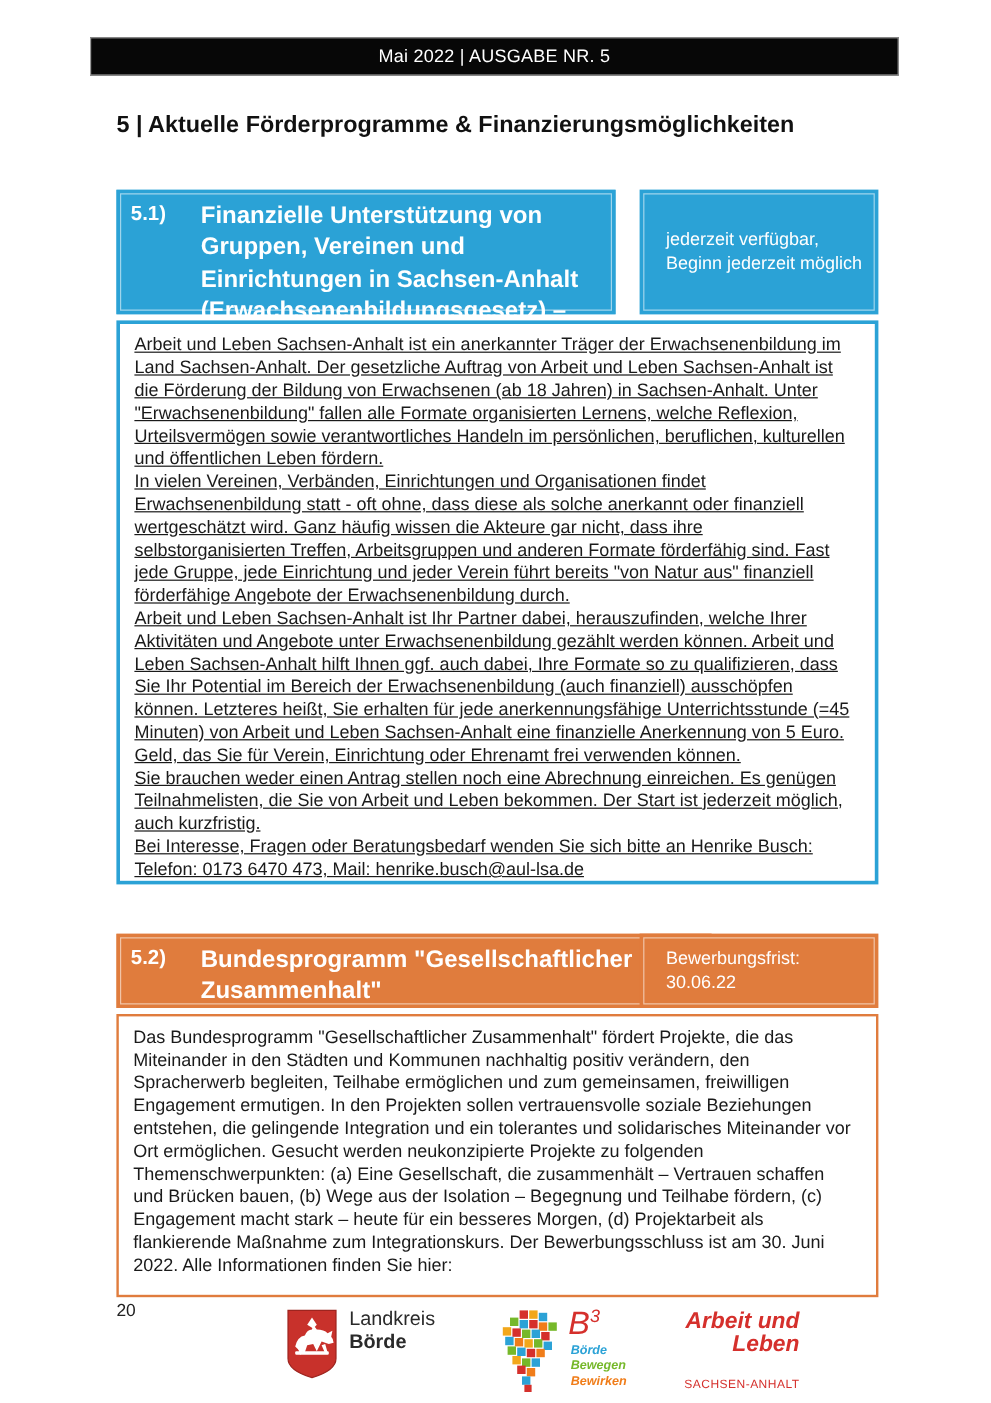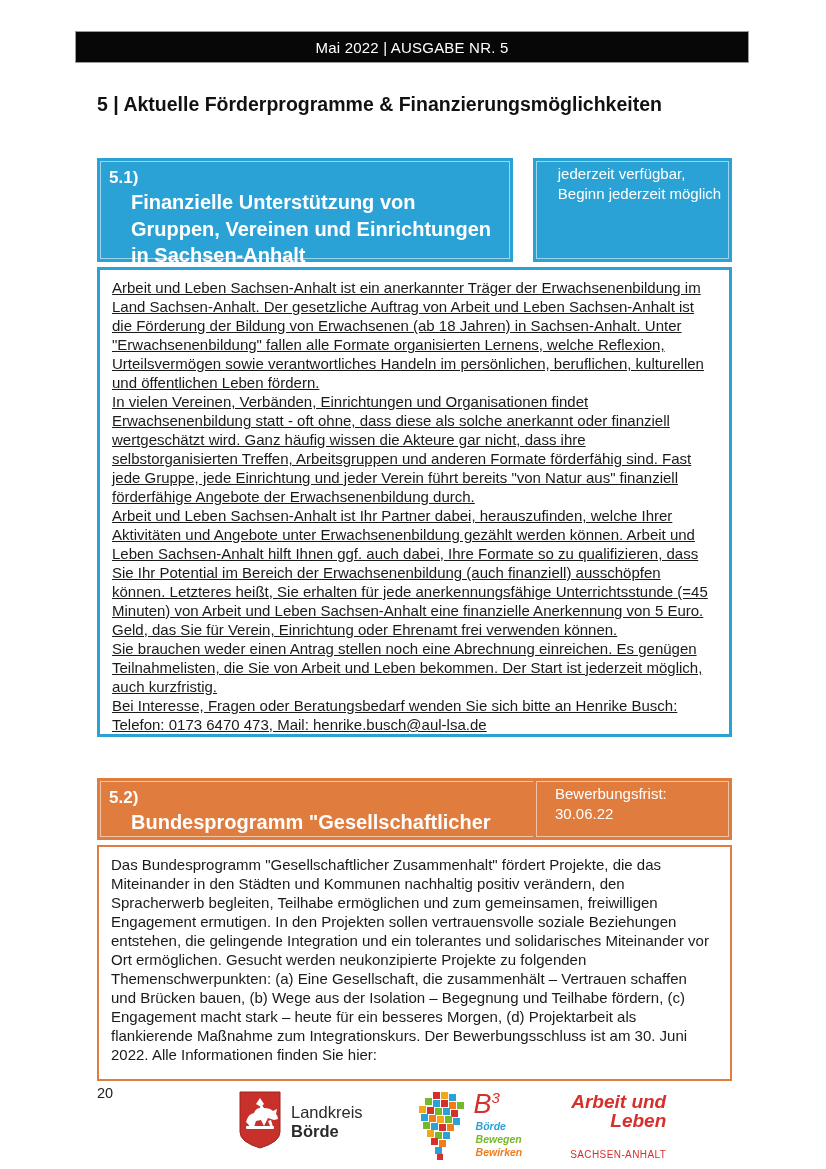--- a/index.html
+++ b/index.html
@@ -16,21 +16,21 @@
     border:1px solid #9a9a9a;color:#ffffff;font-size:15px;
     display:flex;align-items:center;justify-content:center;letter-spacing:.2px;
   }
 
   
   .page-title{
     left:97px;top:93px;width:660px;font-size:19.5px;font-weight:bold;color:#111;
   }
 
   
-  .hdr-main,.hdr-side{color:#fff;flex-direction:column;}
+  .hdr-main,.hdr-side{color:#fff;}
   .blue-bg{background:#2BA2D6;box-shadow:inset 0 0 0 3px #2BA2D6, inset 0 0 0 4px rgba(255,255,255,.55);}
   .orange-bg{background:#E07C3D;box-shadow:inset 0 0 0 3px #E07C3D, inset 0 0 0 4px rgba(255,255,255,.55);}
 
   .hdr-main{display:flex;align-items:flex-start;padding:9px 10px 9px 12px;}
   .hdr-num{font-weight:bold;font-size:17px;line-height:1.32;margin-right:7px;white-space:nowrap;}
   .hdr-title{font-weight:bold;font-size:20px;line-height:1.32;margin-left:22px;}
   .hdr-side{display:flex;align-items:center;padding:6px 8px 6px 22px;font-size:15px;line-height:1.35;}
   .pre{white-space:pre-line;}
 
   
@@ -46,21 +46,21 @@
 
   
   .s2-main{left:97px;top:778px;width:496px;height:62px;}
   .s2-side{left:533px;top:778px;width:199px;height:62px;}
   .s2-body{left:97px;top:845px;width:635px;height:236px;}
 
   
   .page-number{left:97px;top:1085px;font-size:14.5px;color:#222;}
   .logos{left:238px;top:1090px;display:flex;align-items:flex-start;}
 
-  .logo-landkreis{display:flex;align-items:center;}
+  .logo-landkreis{display:flex;}
   .lk-text{margin-left:9px;font-size:16.5px;line-height:1.15;color:#2a2a2a;}
   .lk-text .b{font-weight:bold;}
 
   .logo-b3{display:flex;align-items:flex-start;margin-left:52px;}
   .b3-right{margin-left:3px;}
   .b3-mark{font-style:italic;font-weight:normal;color:#D5302C;font-size:27px;line-height:1;}
   .b3-mark sup{font-size:15px;}
   .b3-words{font-style:italic;font-weight:bold;font-size:10.5px;line-height:1.25;margin-top:2px;margin-left:2px;}
   .b3-w0{color:#2BA2D6;}
   .b3-w1{color:#76B82A;}

